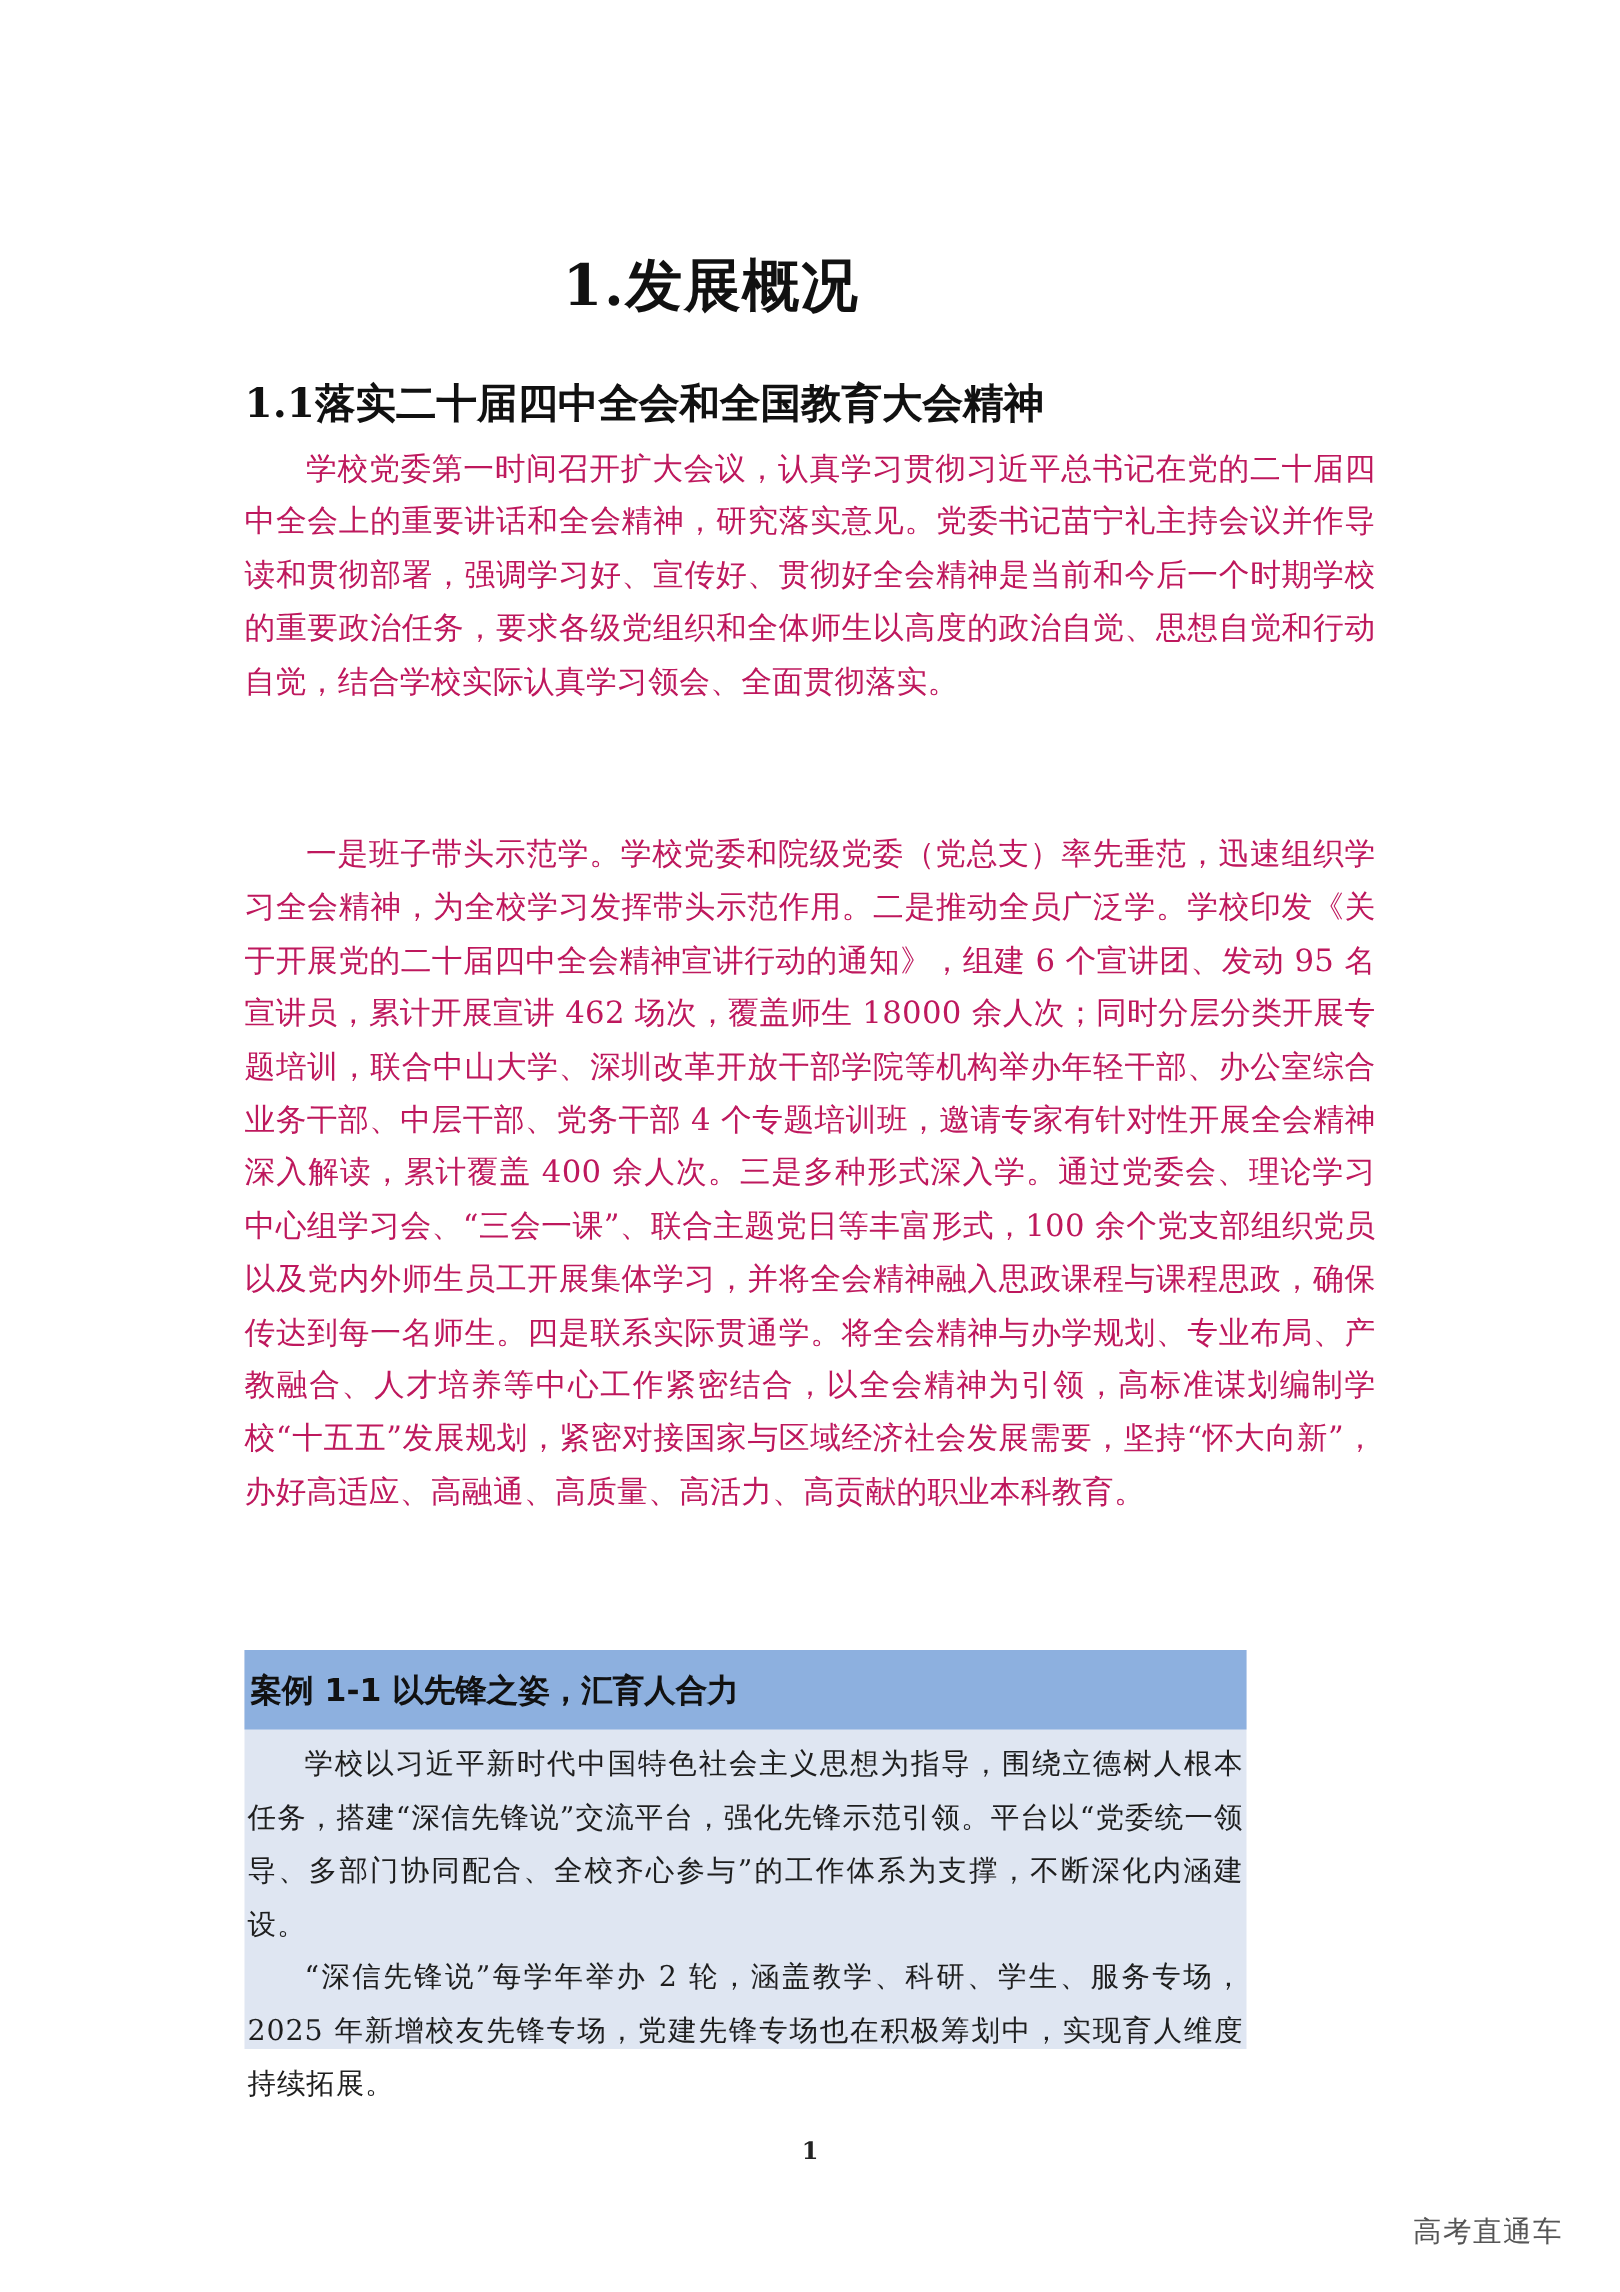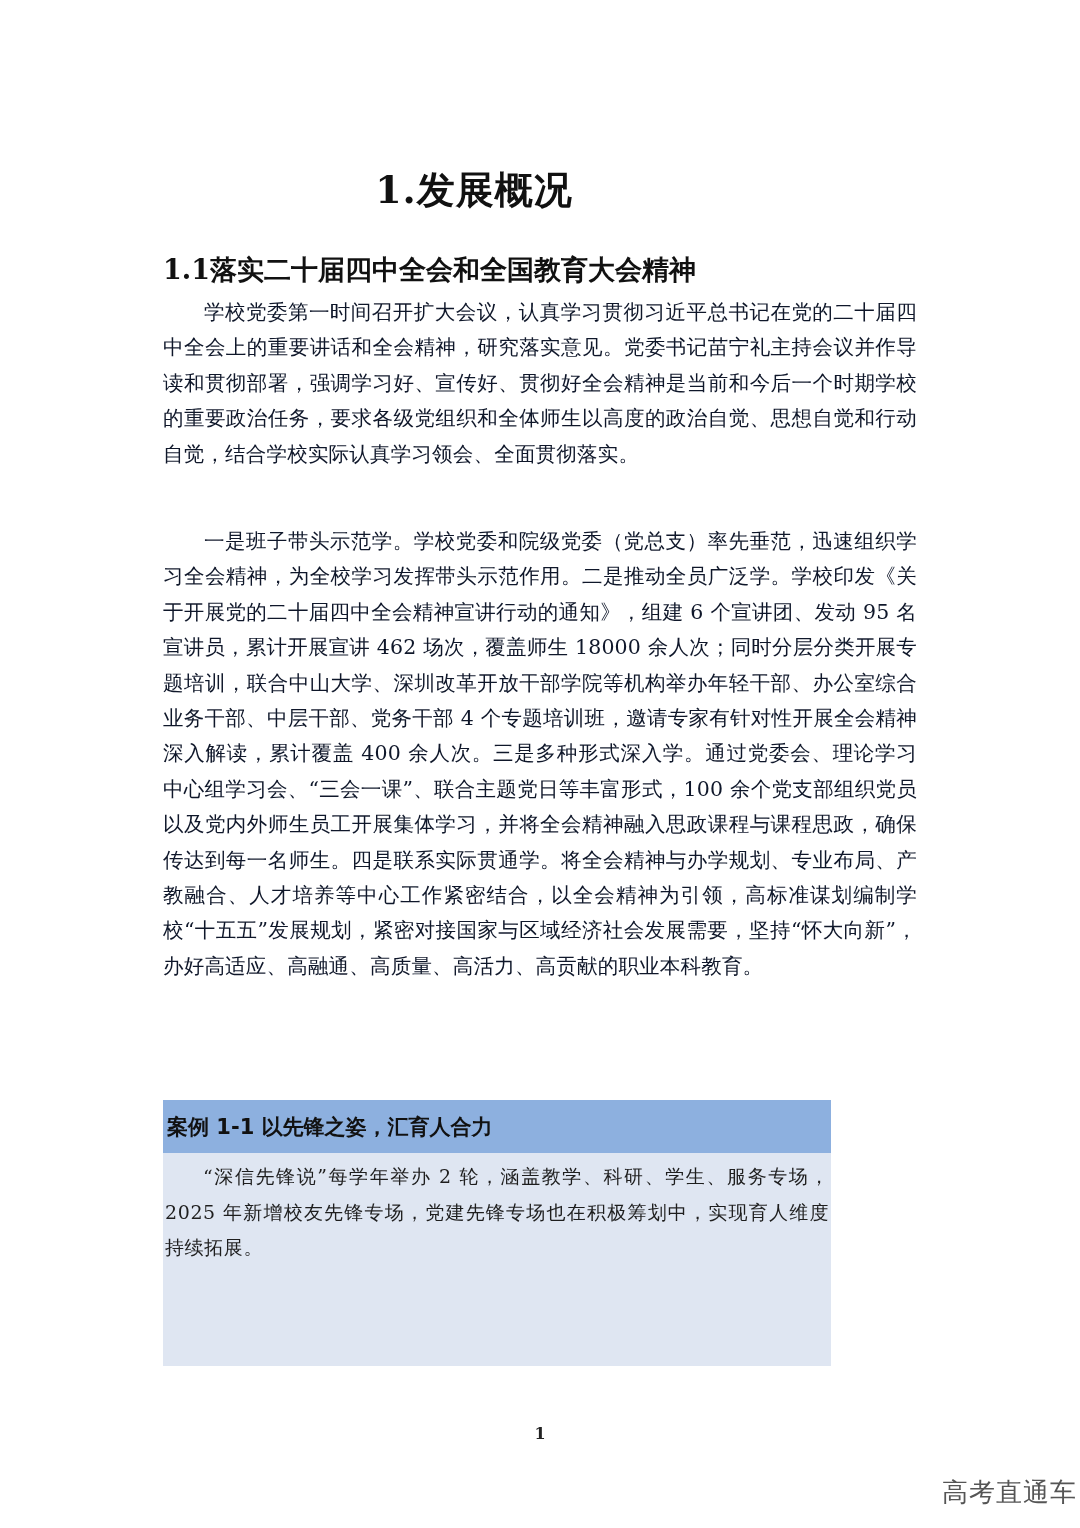--- a/index.html
+++ b/index.html
@@ -38,25 +38,25 @@
     }
     .body-text {
       position: absolute;
       left: 163px;
       width: 754px;
       font-size: 20.5px;
       line-height: 35.4px;
       text-align: justify;
       text-indent: 2em;
       margin: 0;
-      color: #0f172a;
+      color: #be185d;
       letter-spacing: 0.2px;
     }
     #para-1 { top: 295px; }
-    #para-2 { top: 524px; }
+    #para-2 { top: 552px; }
     .case-box {
       position: absolute;
       left: 163px;
       top: 1100px;
       width: 668px;
       height: 266px;
       background: #dfe6f2;
     }
     .case-header {
       height: 53px;
@@ -88,39 +88,40 @@
       width: 1080px;
       text-align: center;
       font-size: 16px;
       font-weight: bold;
       color: #222;
     }
     .watermark {
       position: absolute;
       top: 1475px;
       left: 942px;
-      font-size: 26px;
+      font-size: 19px;
       color: #555;
       font-family: "DejaVu Sans", "Liberation Sans", sans-serif;
       letter-spacing: 1px;
     }
   </style>
 </head>
 <body>
 
 <div class="page-title">1.发展概况</div>
 
 <div class="section-heading">1.1落实二十届四中全会和全国教育大会精神</div>
 
 <p class="body-text" id="para-1">学校党委第一时间召开扩大会议，认真学习贯彻习近平总书记在党的二十届四中全会上的重要讲话和全会精神，研究落实意见。党委书记苗宁礼主持会议并作导读和贯彻部署，强调学习好、宣传好、贯彻好全会精神是当前和今后一个时期学校的重要政治任务，要求各级党组织和全体师生以高度的政治自觉、思想自觉和行动自觉，结合学校实际认真学习领会、全面贯彻落实。</p>
 
 <p class="body-text" id="para-2">一是班子带头示范学。学校党委和院级党委（党总支）率先垂范，迅速组织学习全会精神，为全校学习发挥带头示范作用。二是推动全员广泛学。学校印发《关于开展党的二十届四中全会精神宣讲行动的通知》，组建 6 个宣讲团、发动 95 名宣讲员，累计开展宣讲 462 场次，覆盖师生 18000 余人次；同时分层分类开展专题培训，联合中山大学、深圳改革开放干部学院等机构举办年轻干部、办公室综合业务干部、中层干部、党务干部 4 个专题培训班，邀请专家有针对性开展全会精神深入解读，累计覆盖 400 余人次。三是多种形式深入学。通过党委会、理论学习中心组学习会、“三会一课”、联合主题党日等丰富形式，100 余个党支部组织党员以及党内外师生员工开展集体学习，并将全会精神融入思政课程与课程思政，确保传达到每一名师生。四是联系实际贯通学。将全会精神与办学规划、专业布局、产教融合、人才培养等中心工作紧密结合，以全会精神为引领，高标准谋划编制学校“十五五”发展规划，紧密对接国家与区域经济社会发展需要，坚持“怀大向新”，办好高适应、高融通、高质量、高活力、高贡献的职业本科教育。</p>
 
 <div class="case-box">
   <div class="case-header">案例 1-1 以先锋之姿，汇育人合力</div>
   <div class="case-body">
+    <p class="case-para">学校以习近平新时代中国特色社会主义思想为指导，围绕立德树人根本任务，搭建“深信先锋说”交流平台，强化先锋示范引领。平台以“党委统一领导、多部门协同配合、全校齐心参与”的工作体系为支撑，不断深化内涵建设。</p>
     <p class="case-para">“深信先锋说”每学年举办 2 轮，涵盖教学、科研、学生、服务专场，2025 年新增校友先锋专场，党建先锋专场也在积极筹划中，实现育人维度持续拓展。</p>
   </div>
 </div>
 
 <div class="page-number">1</div>
 
 <div class="watermark">高考直通车</div>
 
 </body></html>

